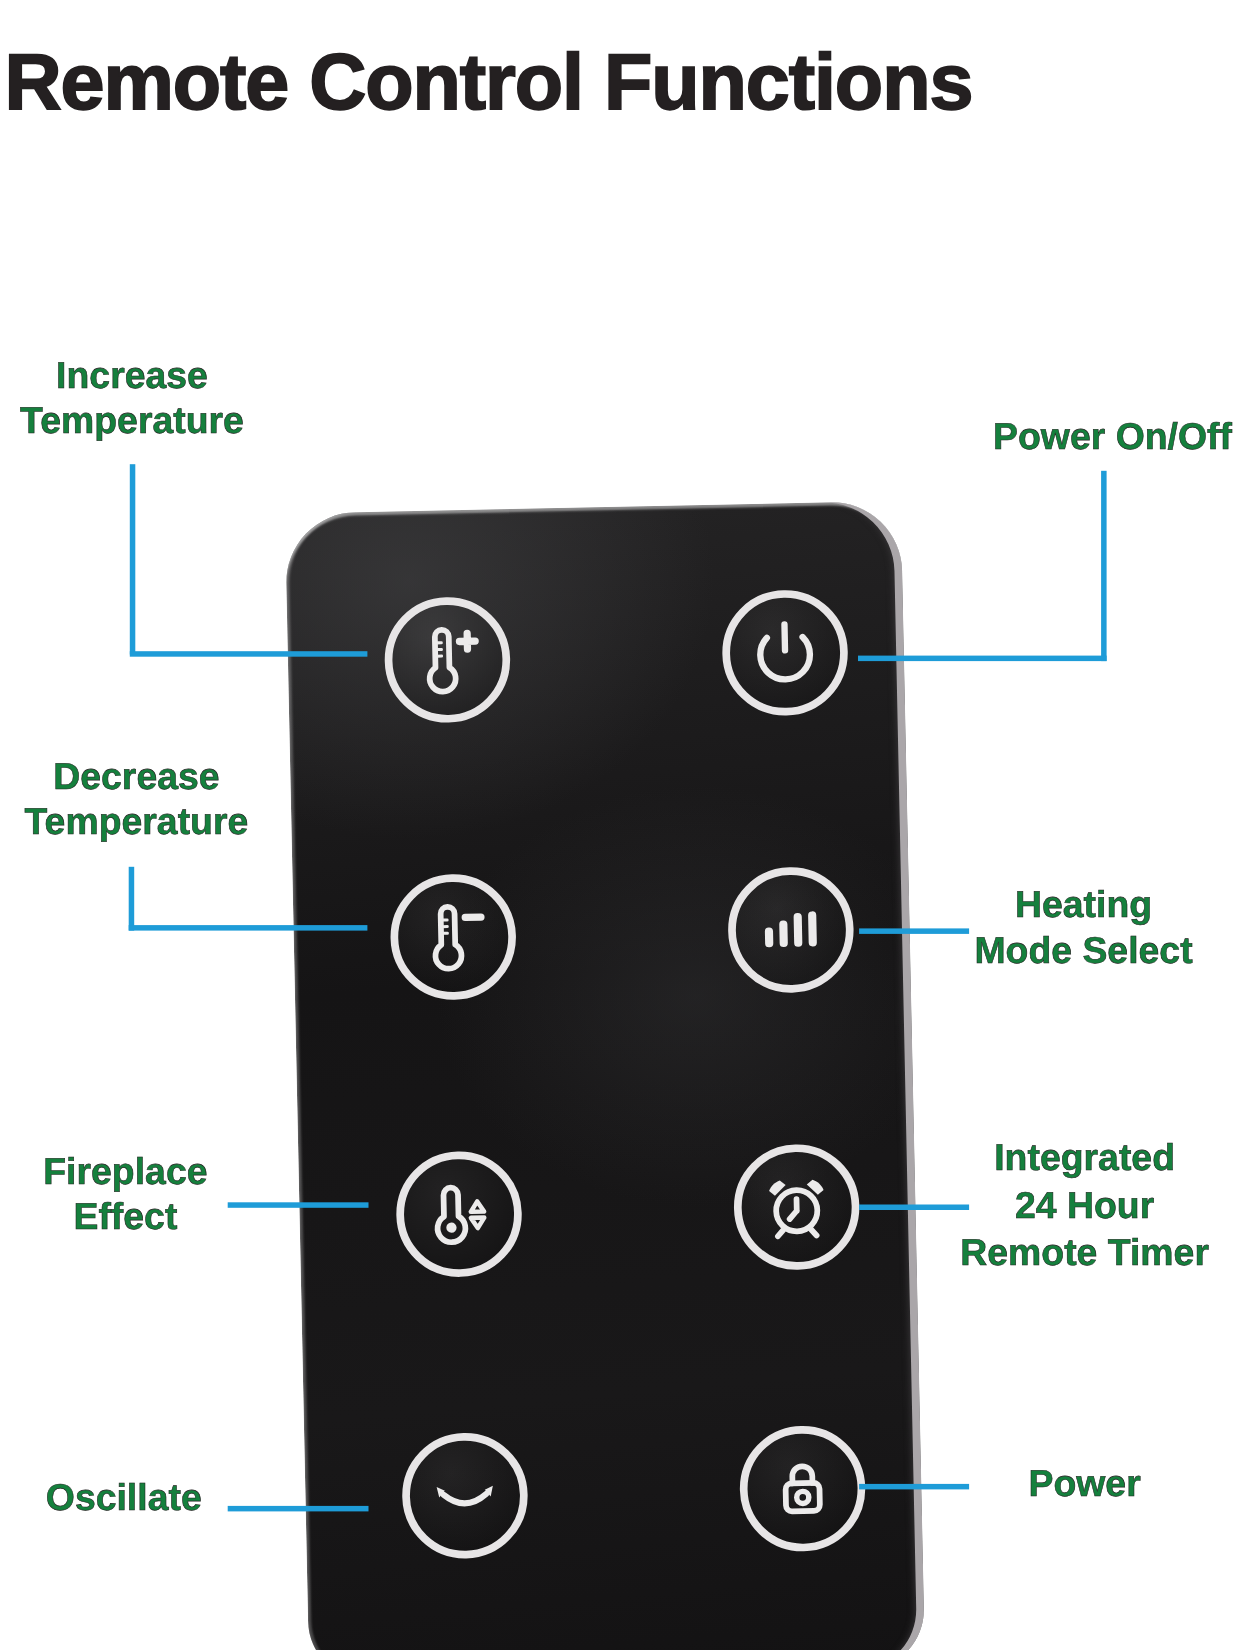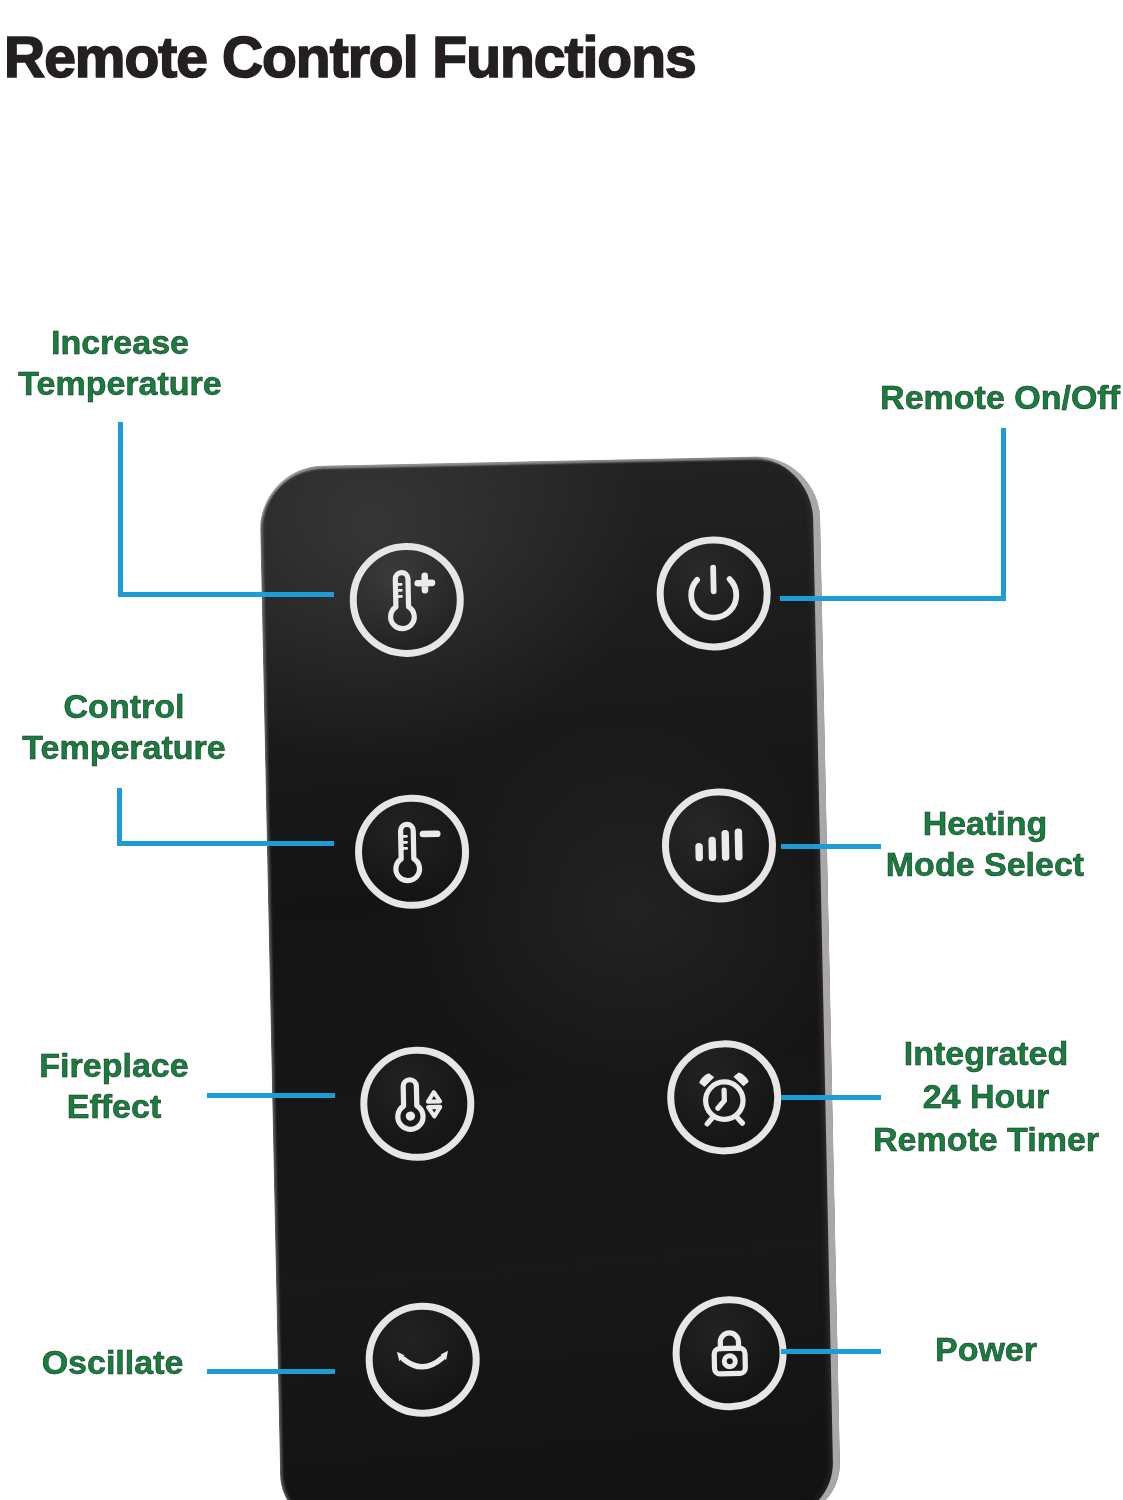--- a/index.html
+++ b/index.html
@@ -2,21 +2,21 @@
 <html><head>
 <meta charset="utf-8">
 <style>
   html,body{margin:0;padding:0;background:#fff;}
   .canvas{
     position:relative;width:1123px;height:1500px;overflow:hidden;background:#ffffff;
     font-family:"Liberation Sans","DejaVu Sans",sans-serif;
   }
   .title{
     position:absolute;left:4px;top:-10px;width:1119px;
-    font-size:57px;font-weight:700;letter-spacing:-1px;line-height:1.05;
+    font-size:72px;font-weight:700;letter-spacing:-1px;line-height:1.05;
     color:#242021;-webkit-text-stroke:1.6px #242021;white-space:nowrap;
   }
   
   .remote{
     position:absolute;left:270px;top:461px;width:560px;height:1062px;
     border-radius:64px 64px 55px 55px;
     transform:rotate(-1.2deg);transform-origin:50% 50%;
     background:
       radial-gradient(90% 40% at 20% 6%, rgba(70,70,72,.55) 0%, rgba(70,70,72,0) 55%),
       radial-gradient(70% 30% at 65% 42%, rgba(60,60,62,.35) 0%, rgba(60,60,62,0) 60%),
@@ -142,25 +142,25 @@
   <div class="line h-line" style="left:207px;top:1369px;width:128px;"></div>
 
   <div class="line h-line" style="left:781px;top:1349px;width:100px;"></div>
 
   <div class="label t-c" style="left:0;top:322px;width:240px;">
     <span>Increase</span>
     <span>Temperature</span>
   </div>
 
   <div class="label t-r" style="left:870px;top:377px;width:250px;">
-    <span>Remote On/Off</span>
+    <span>Power On/Off</span>
   </div>
 
   <div class="label t-c" style="left:4px;top:686px;width:240px;">
-    <span>Control</span>
+    <span>Decrease</span>
     <span>Temperature</span>
   </div>
 
   <div class="label t-c" style="left:0;top:1045px;width:228px;">
     <span>Fireplace</span>
     <span>Effect</span>
   </div>
 
   <div class="label t-c" style="left:860px;top:803px;width:250px;">
     <span>Heating</span>

